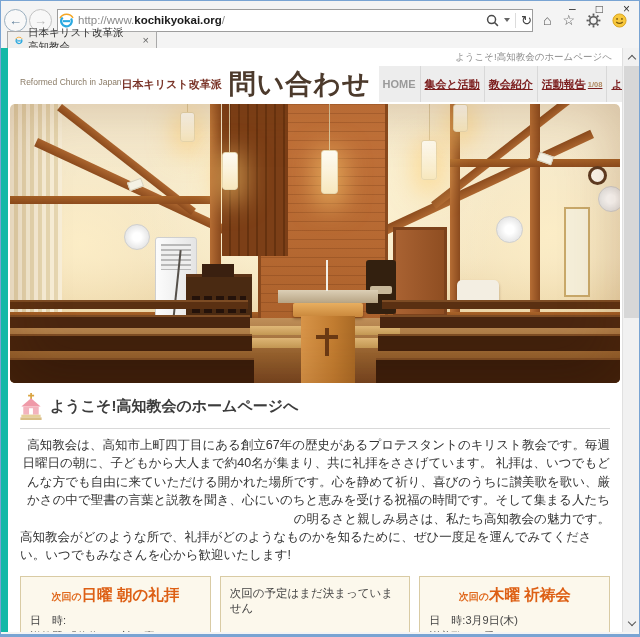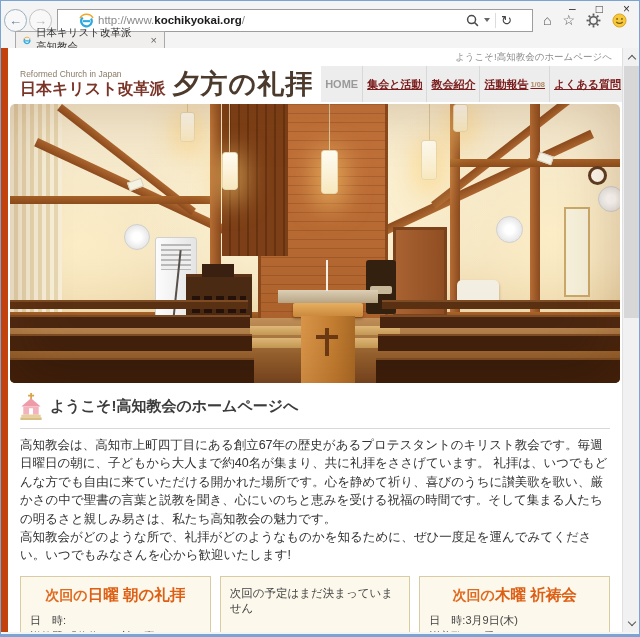--- a/index.html
+++ b/index.html
@@ -14,60 +14,60 @@
   .winbtns { position:absolute; top:1px; right:6px; display:flex; gap:14px;
              font-size:12px; color:#333; line-height:14px; z-index:5; }
   .winbtns span { cursor:default; padding:0 3px; }
 
   .addr-row { display:flex; align-items:center; padding:8px 4px 0 3px; height:30px; }
   .navbtn { width:23px; height:23px; border-radius:50%; border:1px solid #9bb0c0;
             display:flex; align-items:center; justify-content:center; font-size:13px;
             color:#5e7f9a; background:#f8f8f8; flex:0 0 auto; }
   .navbtn.fwd { color:#b9b9b9; margin-left:2px; border-color:#c3c3c3; }
   .addr-field { flex:1; height:23px; margin-left:5px; background:#fff; border:1px solid #9d9d9d;
-                display:flex; align-items:center; padding:0 20px; min-width:0;justify-content:space-between; }
+                display:flex; align-items:center; padding:0 0; min-width:0;justify-content:space-between; }
   .ie-logo { width:15px; height:15px; flex:0 0 auto; margin:0 4px 0 1px; }
   .url { flex:1; font-size:11.5px; color:#8a8a8a; white-space:nowrap; overflow:hidden; }
   .url b { color:#1a1a1a; font-weight:bold; }
   .addr-controls { display:flex; align-items:center; gap:5px; flex:0 0 auto; color:#4a4a4a; }
   .caret-down { width:0; height:0; border-left:3.5px solid transparent; border-right:3.5px solid transparent;
                 border-top:4px solid #666; }
   .vsep { width:1px; height:15px; background:#dcdcdc; }
   .refresh { font-size:13px; color:#444; }
   .chrome-icons { display:flex; align-items:center; gap:11px; margin:0 8px 0 10px; color:#555; flex:0 0 auto; }
   .chrome-icons .glyph { font-size:14px; line-height:14px; }
 
-  .tabbar { display:flex; align-items:center; height:17px; padding-left:14px; }
+  .tabbar { display:flex; align-items:center; height:17px; padding-left:6px; }
   .tab { display:flex; align-items:center; gap:5px; height:17px; padding:0 7px;
          background:#f0efed; border:1px solid #a9a9a9; border-bottom:none;
          font-size:10.5px; color:#333; max-width:150px; }
   .tab .fav { width:11px; height:11px; }
   .tab .tclose { color:#666; font-size:11px; margin-left:2px; }
 
   
-  .page { position:relative; height:584px; background:#c2410c; }
+  .page { position:relative; height:584px; background:#14b8a6; }
   .scrollbar { position:absolute; top:0; right:0; bottom:0; width:17px; background:#f1f1f1;
                border-left:1px solid #e0e0e0; z-index:9; }
   .sb-btn { position:absolute; left:0; width:17px; height:17px; display:flex;
             align-items:center; justify-content:center; }
   .sb-up { top:0; } .sb-down { bottom:0; }
   .chev { width:6px; height:6px; border-right:1.6px solid #555; border-bottom:1.6px solid #555; }
   .chev.up { transform:rotate(-135deg); margin-top:4px; }
   .chev.down { transform:rotate(45deg); margin-bottom:3px; }
   .sb-thumb { position:absolute; left:1px; width:15px; top:18px; height:252px; background:#d7d7d7; }
 
   .content { position:absolute; left:7px; top:0; right:17px; bottom:0; background:#fff; overflow:hidden; }
 
   .welcome-note { text-align:right; font-size:9.5px; color:#8d8d8d; padding:3px 10px 1px; }
 
   .site-header { display:flex; align-items:center; padding:1px 6px 0 12px; height:37px; }
   .logo { display:flex; align-items:center; gap:7px; flex:0 0 auto; }
-  .logo-stack { display:flex; flex-direction:column; line-height:1.15; }
+  .logo-stack { display:flex; line-height:1.15; }
   .logo-en { font-size:8.5px; color:#8a7b66; }
-  .logo-denom { font-size:16px; font-weight:bold; color:#7a3428; }
+  .logo-denom { font-size:11px; font-weight:bold; color:#7a3428; }
   .logo-name { font-size:27px; font-weight:bold; color:#4c3a2c; letter-spacing:1px; line-height:1; }
   .nav { display:flex; flex:1; align-self:stretch; margin-left:8px; background:#ededed; align-items:stretch; }
   .nav a { flex:1; display:flex; align-items:center; justify-content:center; font-size:11px;
            font-weight:bold; color:#7b1d1d; text-decoration:underline; border-left:1px solid #d8d8d8;
            white-space:nowrap; padding:0 4px; }
   .nav a.home { color:#9a9a9a; text-decoration:none; border-left:none; }
   .nav .badge { font-size:7.5px; color:#b08a62; margin-left:2px; text-decoration:none; }
 
   
   .photo { position:relative; height:279px; margin:2px 2px 0; overflow:hidden;
@@ -129,28 +129,28 @@
   .pew { border-top:2px solid #7d4c24; }
   .photo::after { content:''; position:absolute; inset:0; border-radius:5px;
                   box-shadow:inset 0 0 60px rgba(110,55,10,.28); }
 
   
   .main { padding:6px 12px 0; }
   .heading-row { display:flex; align-items:center; gap:8px; border-bottom:1px solid #d9d9d9;
                  padding:4px 0 8px; }
   .heading-row h1 { font-size:15px; color:#3c3c3c; font-weight:bold; }
   .main p { font-size:12.5px; line-height:1.47; color:#333; }
-  .main p.p1 { margin-top:7px; }
+  .main p.p1 { margin-top:7px;text-align:right; }
 
   
   .boxes { display:flex; gap:9px; padding:11px 12px 0; }
   .box { flex:1; background:#fcf8ec; border:1px solid #d9cba4; padding:6px 9px 7px; min-height:104px;
          display:flex; flex-direction:column; }
   .box-title { text-align:center; margin:2px 0 6px; white-space:nowrap; }
-  .box-title .pre { font-size:14px; font-weight:bold; color:#e06a1f; }
+  .box-title .pre { font-size:10px; font-weight:bold; color:#e06a1f; }
   .box-title .big { font-size:15.5px; font-weight:bold; color:#dd5f14; }
   .brow { display:flex; font-size:11px; color:#444; line-height:1.5; }
   .brow .lbl { white-space:pre; flex:0 0 auto; }
   .brow .val { flex:1; }
   .box-note { font-size:11.5px; color:#444; margin-top:3px; }
 </style>
 </head>
 <body>
 
 <div class="window">
@@ -237,21 +237,21 @@
     <div class="content">
 
       <div class="welcome-note">ようこそ!高知教会のホームページへ</div>
 
       <div class="site-header">
         <div class="logo">
           <div class="logo-stack">
             <span class="logo-en">Reformed Church in Japan</span>
             <span class="logo-denom">日本キリスト改革派</span>
           </div>
-          <span class="logo-name">夕方の礼拝</span>
+          <span class="logo-name">問い合わせ</span>
         </div>
         <nav class="nav">
           <a class="home">HOME</a>
           <a>集会と活動</a>
           <a>教会紹介</a>
           <a>
               <span>活動報告</span>
               <span class="badge">1/08</span>
             </a>
           <a>よくある質問</a>

